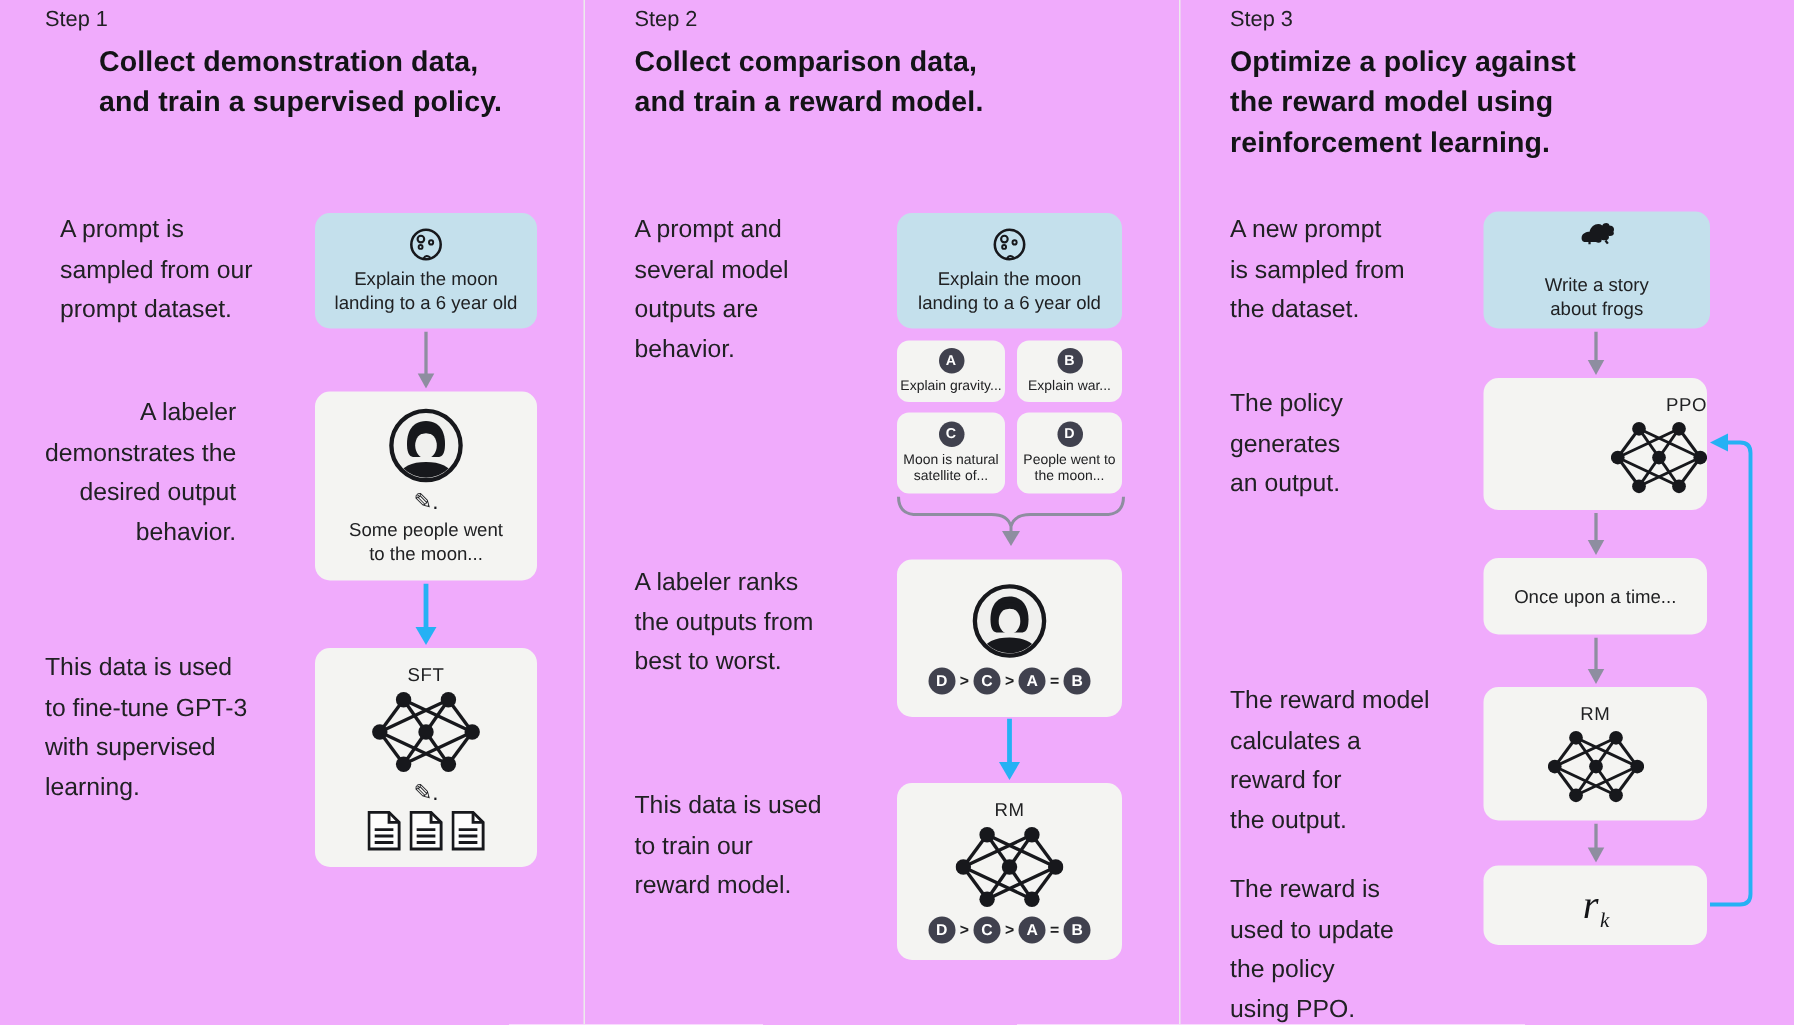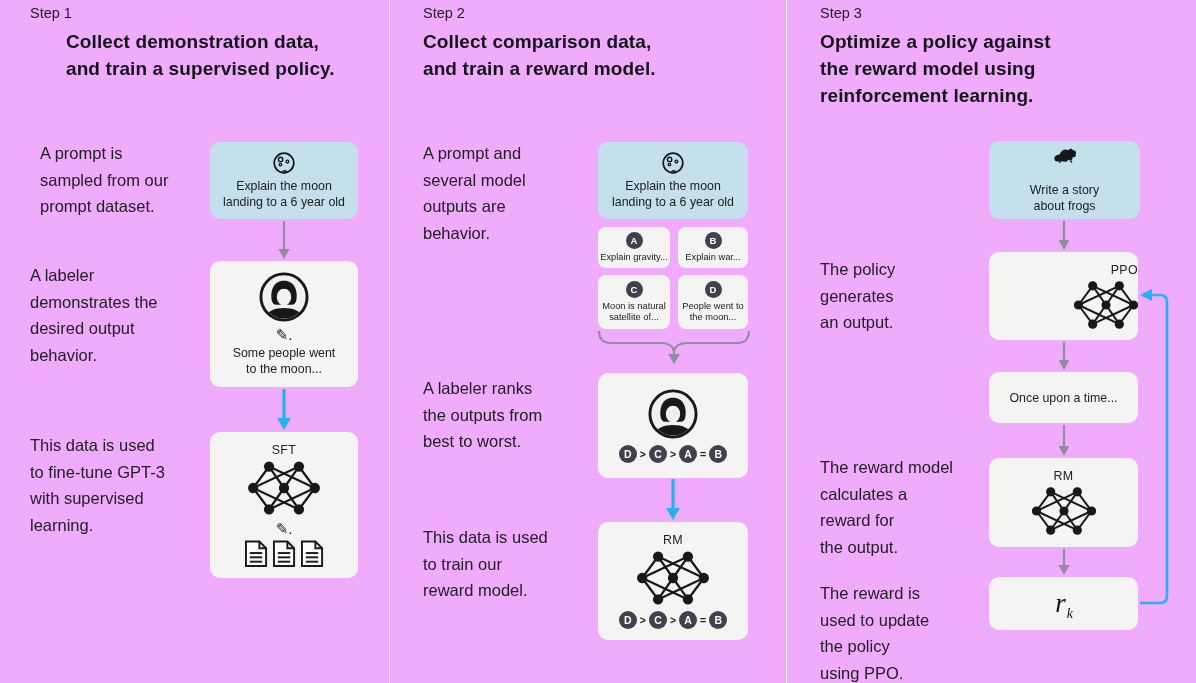--- a/index.html
+++ b/index.html
@@ -89,21 +89,21 @@
 
   <div class="divider" style="left:389px;"></div>
   <div class="divider" style="left:786px;"></div>
 
   <div class="abs step-label" style="left:30px;top:5px;">Step 1</div>
   <div class="abs title pre" style="left:30px;top:28px;margin-left:36px;">Collect demonstration data,
 and train a supervised policy.</div>
   <div class="abs caption pre" style="left:40px;top:140px;">A prompt is
 sampled from our
 prompt dataset.</div>
-  <div class="abs caption pre" style="left:30px;top:262px;">A labeler
+  <div class="abs caption pre" style="left:30px;top:262px;text-align:right;">A labeler
 demonstrates the
 desired output
 behavior.</div>
   <div class="abs caption pre" style="left:30px;top:432px;">This data is used
 to fine-tune GPT-3
 with supervised
 learning.</div>
 
   <div class="abs box blue-bg" style="left:210px;top:142px;width:148px;height:77px;">
     <svg width="24" height="24" viewBox="0 0 24 24">
@@ -238,20 +238,23 @@
       <span class="rank-badge">A</span>
       <span class="rank-op">=</span>
       <span class="rank-badge">B</span>
     </div>
   </div>
 
   <div class="abs step-label" style="left:820px;top:5px;">Step 3</div>
   <div class="abs title pre" style="left:820px;top:28px;">Optimize a policy against
 the reward model using
 reinforcement learning.</div>
+  <div class="abs caption pre" style="left:820px;top:140px;">A new prompt
+is sampled from
+the dataset.</div>
   <div class="abs caption pre" style="left:820px;top:256px;">The policy
 generates
 an output.</div>
   <div class="abs caption pre" style="left:820px;top:454px;">The reward model
 calculates a
 reward for
 the output.</div>
   <div class="abs caption pre" style="left:820px;top:580px;">The reward is
 used to update
 the policy

